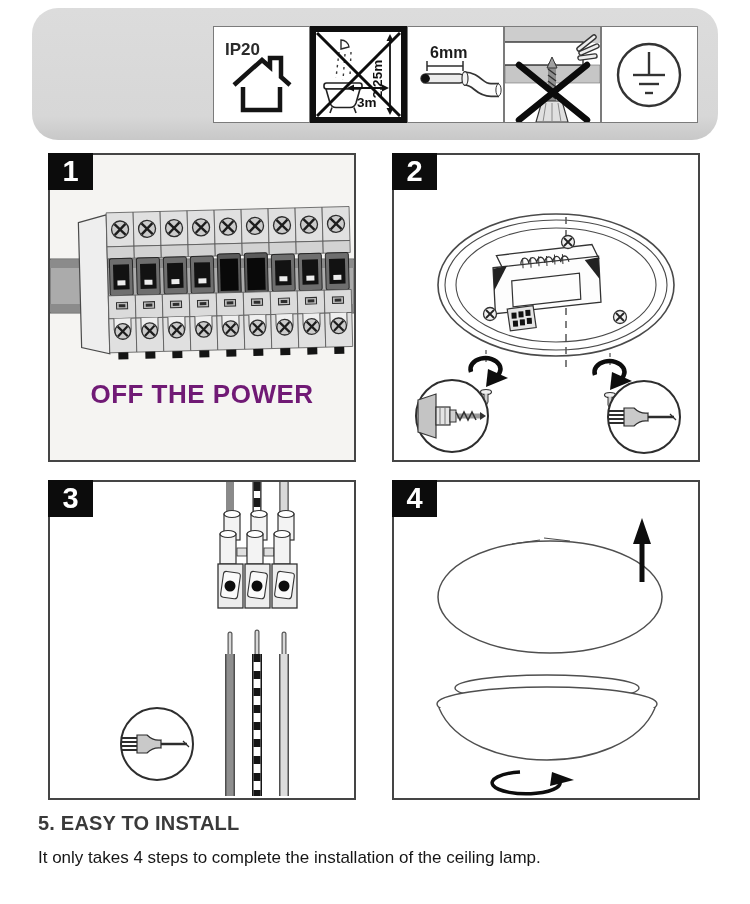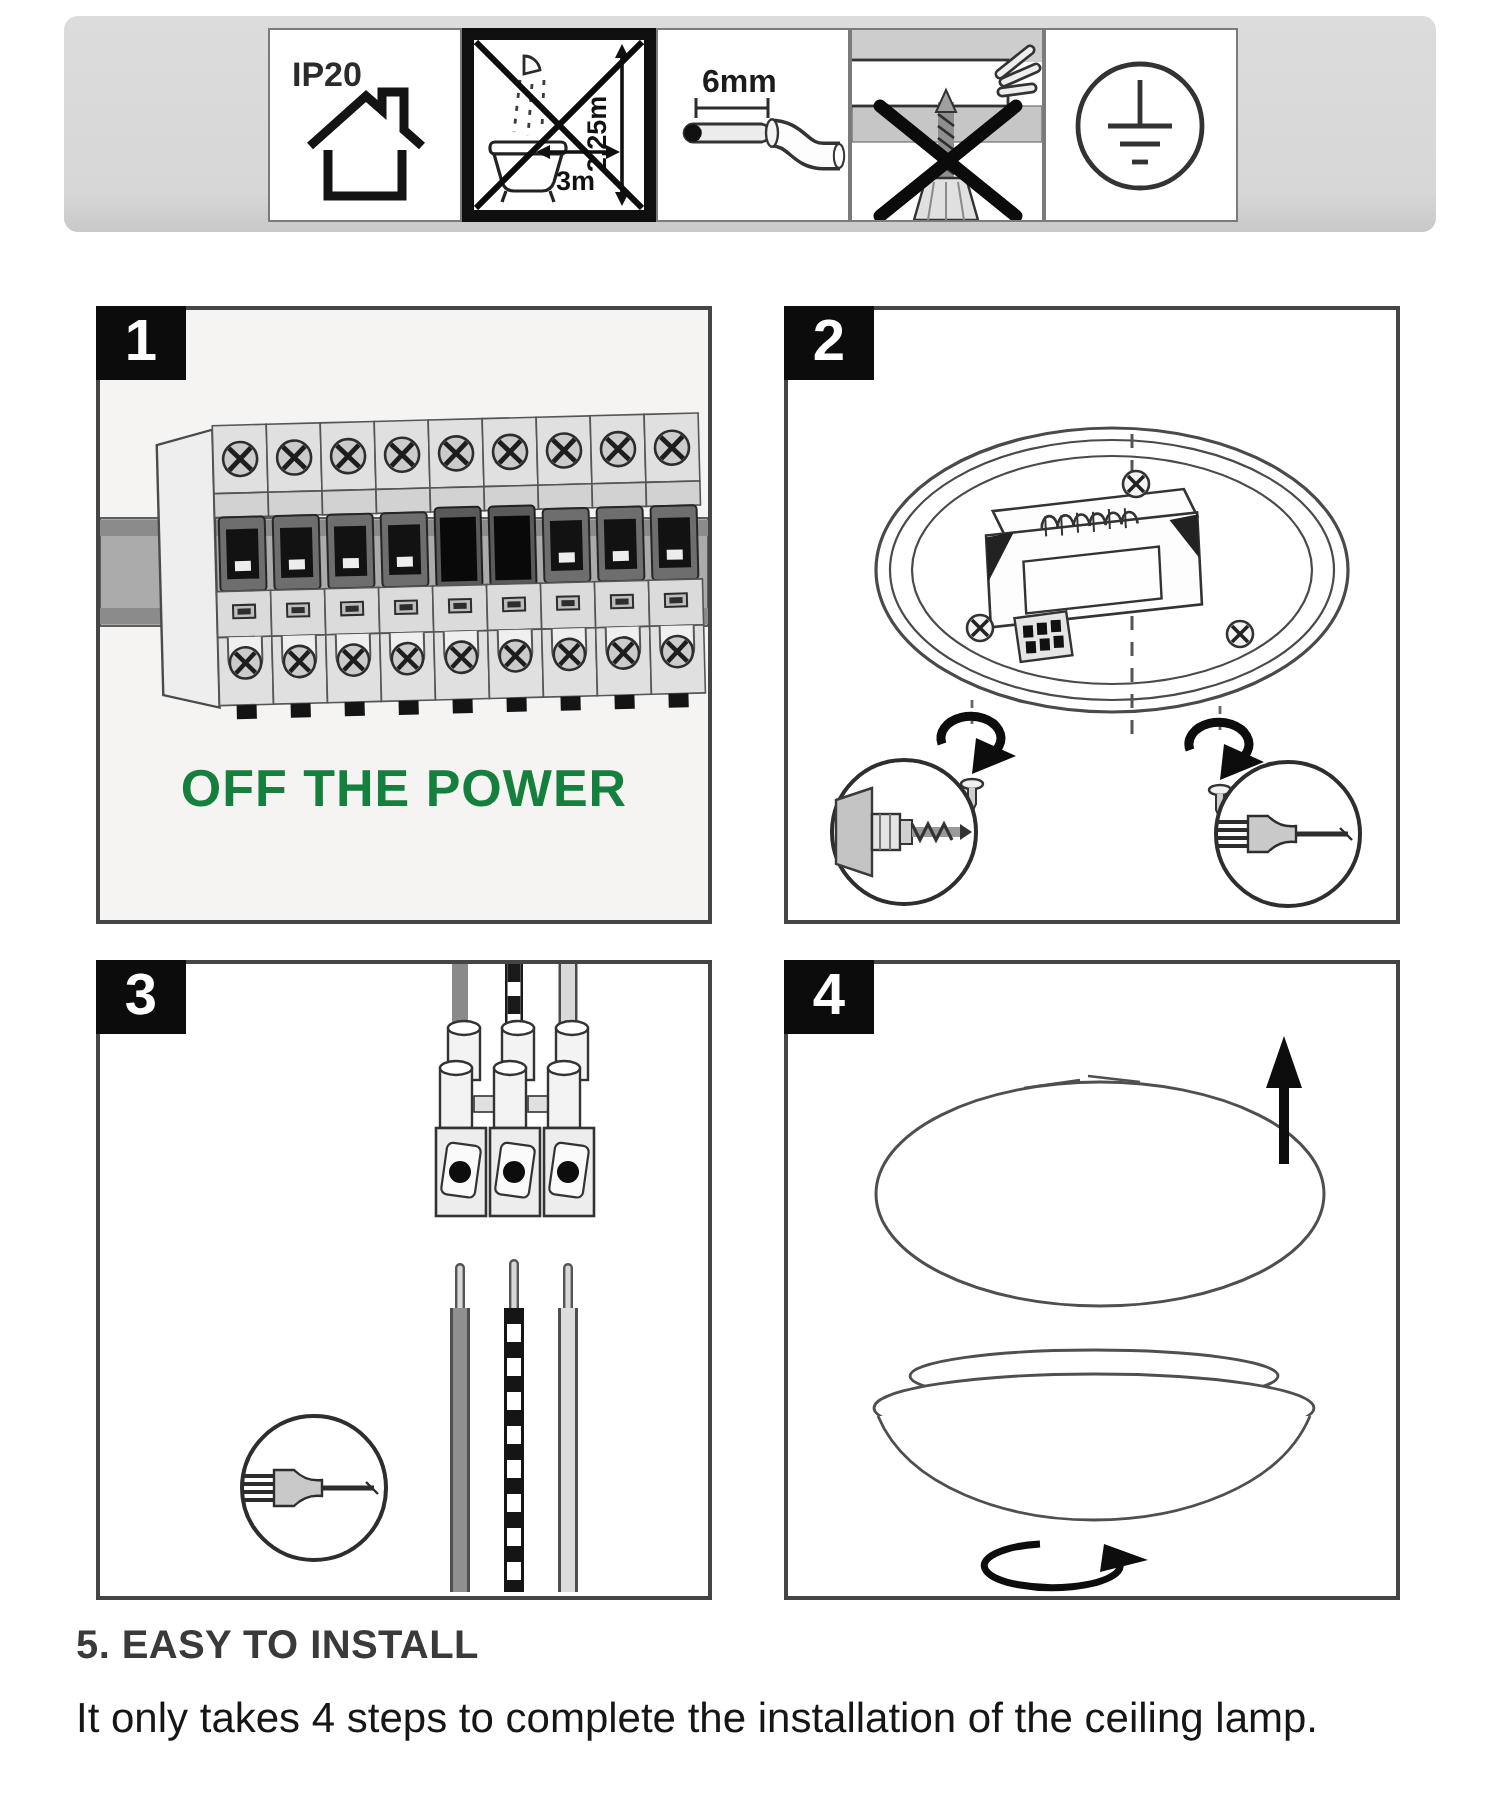--- a/index.html
+++ b/index.html
@@ -1,42 +1,42 @@
 <!DOCTYPE html>
 <html><head>
 <meta charset="utf-8">
 <style>
   html,body{margin:0;padding:0;background:#fff;}
   .page{position:relative;width:750px;height:904px;background:#ffffff;overflow:hidden;
         font-family:"Liberation Sans",sans-serif;}
   
-  .icon-band{position:absolute;left:32px;top:8px;width:686px;height:108px;
+  .icon-band{position:absolute;left:32px;top:8px;width:686px;height:132px;
              background:linear-gradient(#dcdcdc,#d7d7d7 82%,#c8c8c8);
-             border-radius:7px;display:flex;align-items:center;justify-content:center;
+             border-radius:26px;display:flex;align-items:center;justify-content:flex-end;
              padding:0 20px 0 23px;box-sizing:border-box;}
   .icon-box{width:97px;height:97px;background:#fff;border:1px solid #7b7b7b;box-sizing:border-box;}
   .icon-box.thick{border:6px solid #0f0f0f;}
   .icon-box svg{display:block;width:100%;height:100%;}
   .icon-svg text{font-family:"Liberation Sans",sans-serif;}
   
   .step-box{position:absolute;background:#ffffff;border:2px solid #454545;box-sizing:border-box;}
   .step-box.s1{left:48px;top:153px;width:308px;height:309px;background:#f5f4f2;}
   .step-box.s2{left:392px;top:153px;width:308px;height:309px;}
   .step-box.s3{left:48px;top:480px;width:308px;height:320px;}
   .step-box.s4{left:392px;top:480px;width:308px;height:320px;}
   .step-badge{position:absolute;left:-2px;top:-2px;width:45px;height:37px;background:#0c0c0c;
               color:#fff;font-size:29px;font-weight:bold;display:flex;align-items:center;
               justify-content:center;z-index:3;}
   .step-art{position:absolute;left:0;top:0;width:100%;height:100%;}
   .step-caption{position:absolute;left:0;top:224px;width:100%;text-align:center;
-                font-size:26px;font-weight:bold;letter-spacing:0.5px;color:#15803d;}
+                font-size:26px;font-weight:bold;letter-spacing:0.5px;color:#701a75;}
   
   .footer-heading{position:absolute;left:38px;top:812px;font-size:20px;font-weight:bold;
                   color:#3a3a3a;letter-spacing:0.2px;}
-  .footer-sub{position:absolute;left:38px;top:848px;font-size:21px;color:#161616;}
+  .footer-sub{position:absolute;left:38px;top:848px;font-size:17px;color:#161616;}
 </style>
 </head>
 <body>
 
 <div class="page">
 
   <div class="icon-band">
 
     <div class="icon-box">
       <svg class="icon-svg" viewBox="0 0 95 95">

